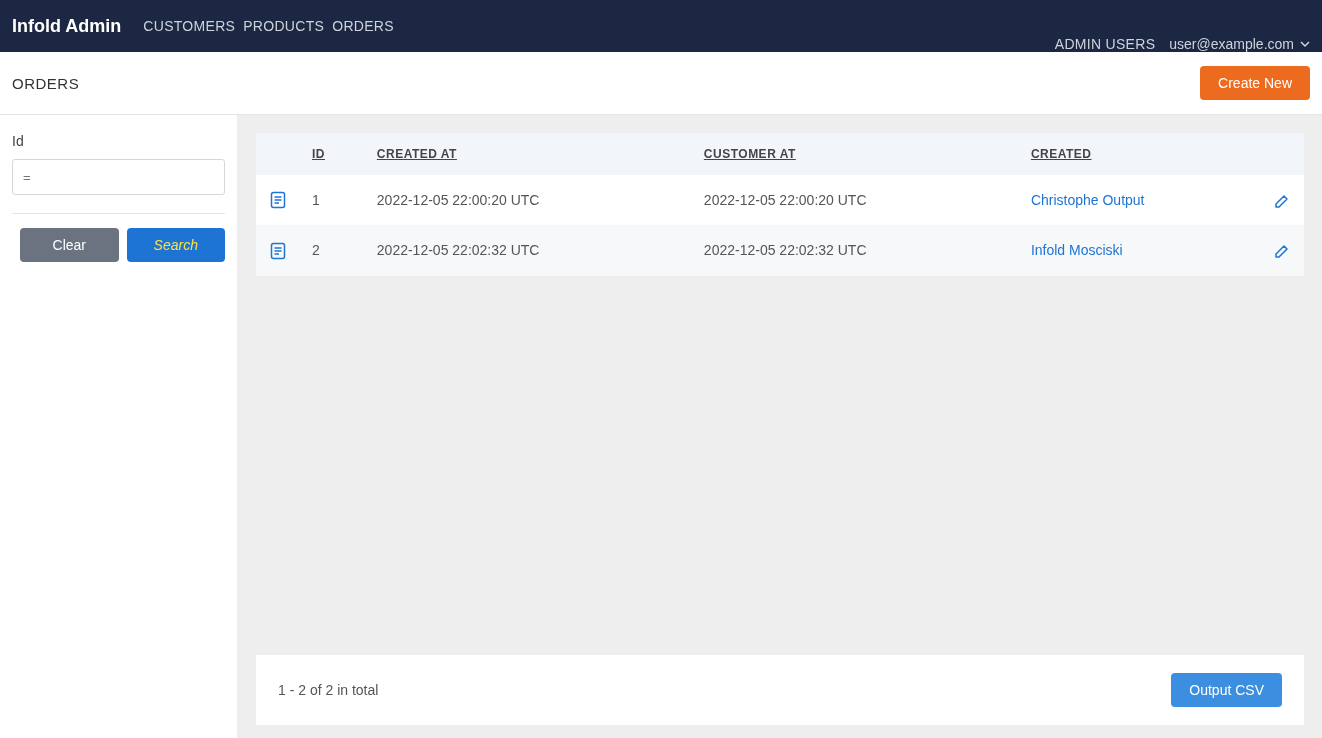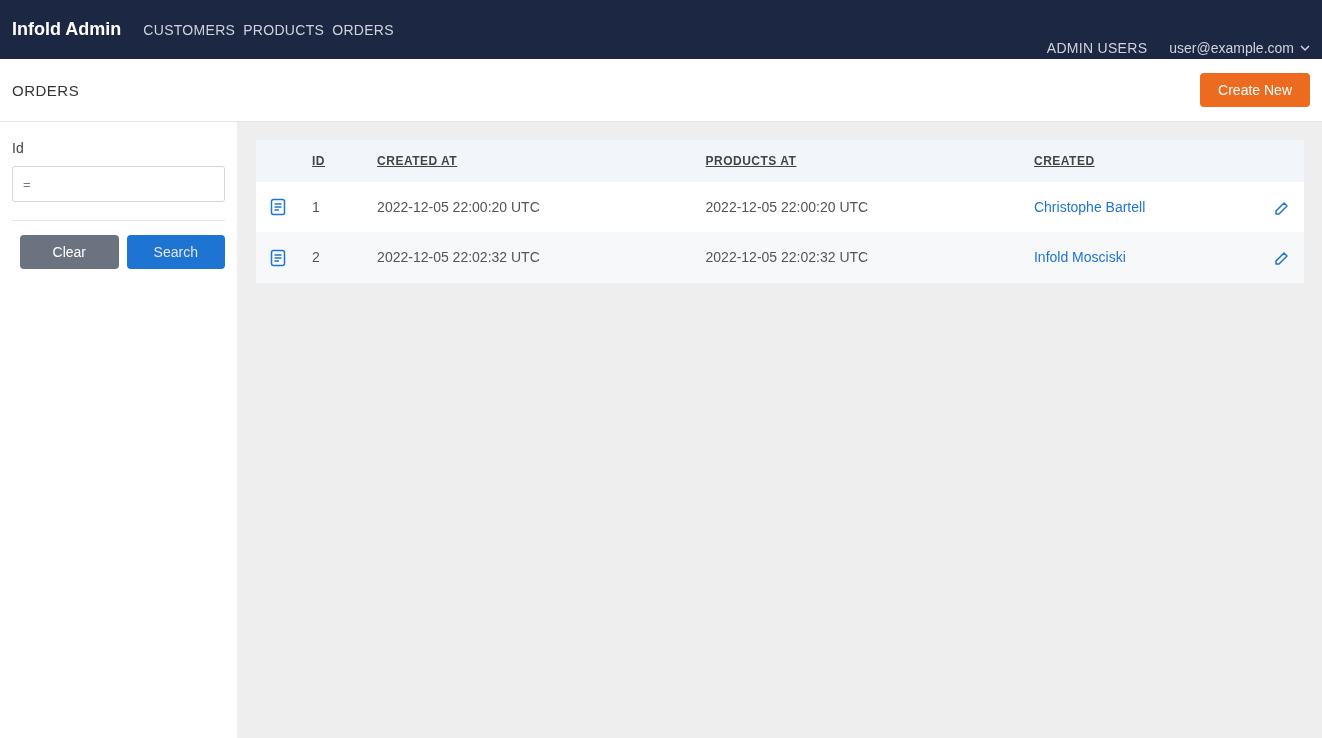--- a/index.html
+++ b/index.html
@@ -1,30 +1,30 @@
 <!DOCTYPE html>
 <html><head>
 <meta charset="utf-8">
 <style>
   * { box-sizing: border-box; margin: 0; padding: 0; }
   body { font-family: -apple-system, BlinkMacSystemFont, "Segoe UI", Helvetica, Arial, sans-serif; font-size: 14px; color: #333; background: #fff; }
   
-  .topnav { background: #1c2743; color: #fff; height: 59px; display: flex; align-items: center; padding: 0 12px; }
+  .topnav { background: #1c2743; color: #fff; height: 52px; display: flex; align-items: center; padding: 0 12px; }
   .brand { font-size: 18px; font-weight: 600; color: #fff; margin-right: 22px; }
   .nav-links { display: flex; gap: 8px; flex: 1; }
   .nav-link { color: #cfd3db; font-size: 14px; letter-spacing: 0.3px; cursor: pointer; }
-  .nav-right { display: flex; align-items: flex-end; gap: 22px; margin-top: 36px; }
+  .nav-right { display: flex; align-items: flex-end; gap: 14px; margin-top: 36px; }
   .user-menu { display: flex; align-items: center; gap: 6px; color: #cfd3db; cursor: pointer; }
   
   .subheader { display: flex; align-items: center; justify-content: space-between; padding: 14px 12px; border-bottom: 1px solid #e5e5e5; background: #fff; }
   .page-title { font-size: 15px; letter-spacing: 0.5px; color: #333; font-weight: 400; }
   .btn { display: inline-flex; align-items: center; justify-content: center; border-radius: 4px; font-size: 14px; padding: 9px 18px; cursor: pointer; border: none; margin-left: 8px; }
   .btn-orange { background: #ec6b1e; color: #fff; }
   .btn-gray { background: #6b7280; color: #fff; }
-  .btn-blue { background: #1e74d3; color: #e5e5e5; }
+  .btn-blue { background: #1e74d3; color: #fde047; font-style: italic; }
   .btn-lightblue { background: #3b8ee0; color: #fff; }
   
   .layout { display: flex; min-height: calc(100vh - 110px); }
   .sidebar { width: 238px; padding: 18px 12px; background: #fff; border-right: 1px solid #eee; }
   .field-label { font-size: 14px; color: #444; margin-bottom: 10px; display: block; }
   .text-input { width: 100%; height: 36px; border: 1px solid #d7d7d7; border-radius: 3px; padding: 0 10px; font-size: 13px; color: #888; }
   .divider { border: none; border-top: 1px solid #e5e5e5; margin: 18px 0 14px; }
   .button-row { display: flex; gap: 0; }
   .button-row .btn { flex: 1; padding: 9px 0; }
   
@@ -84,41 +84,41 @@
   </div>
 
   <div class="main">
     <div class="table-wrap">
       <table>
         <thead>
           <tr>
             <th class="no-underline icon-cell"></th>
             <th>ID</th>
             <th>CREATED AT</th>
-            <th>PRODUCTS AT</th>
+            <th>CUSTOMER AT</th>
             <th>CREATED</th>
             <th class="no-underline icon-cell"></th>
           </tr>
         </thead>
         <tbody>
           <tr>
             <td class="icon-cell">
               <span>
                 <svg width="16" height="18" viewBox="0 0 16 18">
                     <rect x="1.5" y="1.5" width="13" height="15" rx="2" stroke="#1e74d3" stroke-width="1.5" fill="none"></rect>
                     <line x1="4.5" y1="6" x2="11.5" y2="6" stroke="#1e74d3" stroke-width="1.5"></line>
                     <line x1="4.5" y1="9" x2="11.5" y2="9" stroke="#1e74d3" stroke-width="1.5"></line>
                     <line x1="4.5" y1="12" x2="9" y2="12" stroke="#1e74d3" stroke-width="1.5"></line>
                   </svg>
               </span>
             </td>
             <td>1</td>
             <td>2022-12-05 22:00:20 UTC</td>
             <td>2022-12-05 22:00:20 UTC</td>
-            <td><span class="link">Christophe Bartell</span></td>
+            <td><span class="link">Christophe Output</span></td>
             <td class="icon-cell">
               <span>
                 <svg width="16" height="16" viewBox="0 0 16 16">
                     <path d="M2 14 L2 11 L10 3 L13 6 L5 14 Z" stroke="#1e74d3" stroke-width="1.5" fill="none" stroke-linejoin="round"></path>
                     <path d="M2 14 H14" stroke="#1e74d3" stroke-width="1.5" opacity="0"></path>
                   </svg>
               </span>
             </td>
           </tr>
           <tr>
@@ -140,15 +140,19 @@
               <span>
                 <svg width="16" height="16" viewBox="0 0 16 16">
                     <path d="M2 14 L2 11 L10 3 L13 6 L5 14 Z" stroke="#1e74d3" stroke-width="1.5" fill="none" stroke-linejoin="round"></path>
                   </svg>
               </span>
             </td>
           </tr>
         </tbody>
       </table>
       <div class="filler"></div>
+      <div class="footer-bar">
+        <div class="footer-text">1 - 2 of 2 in total</div>
+        <button class="btn btn-lightblue">Output CSV</button>
+      </div>
     </div>
   </div>
 </div>
 
 </body></html>

